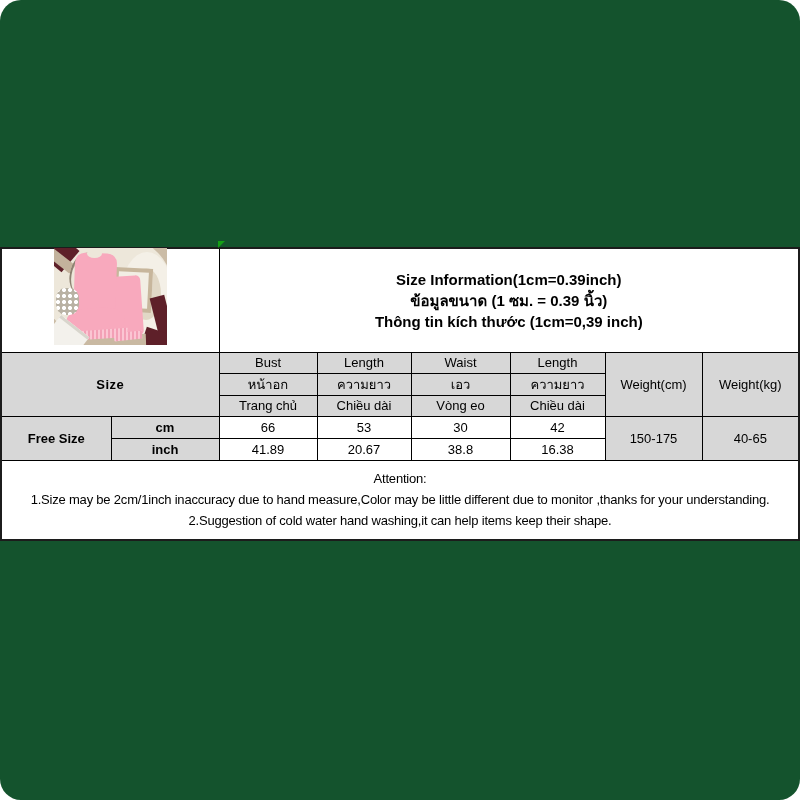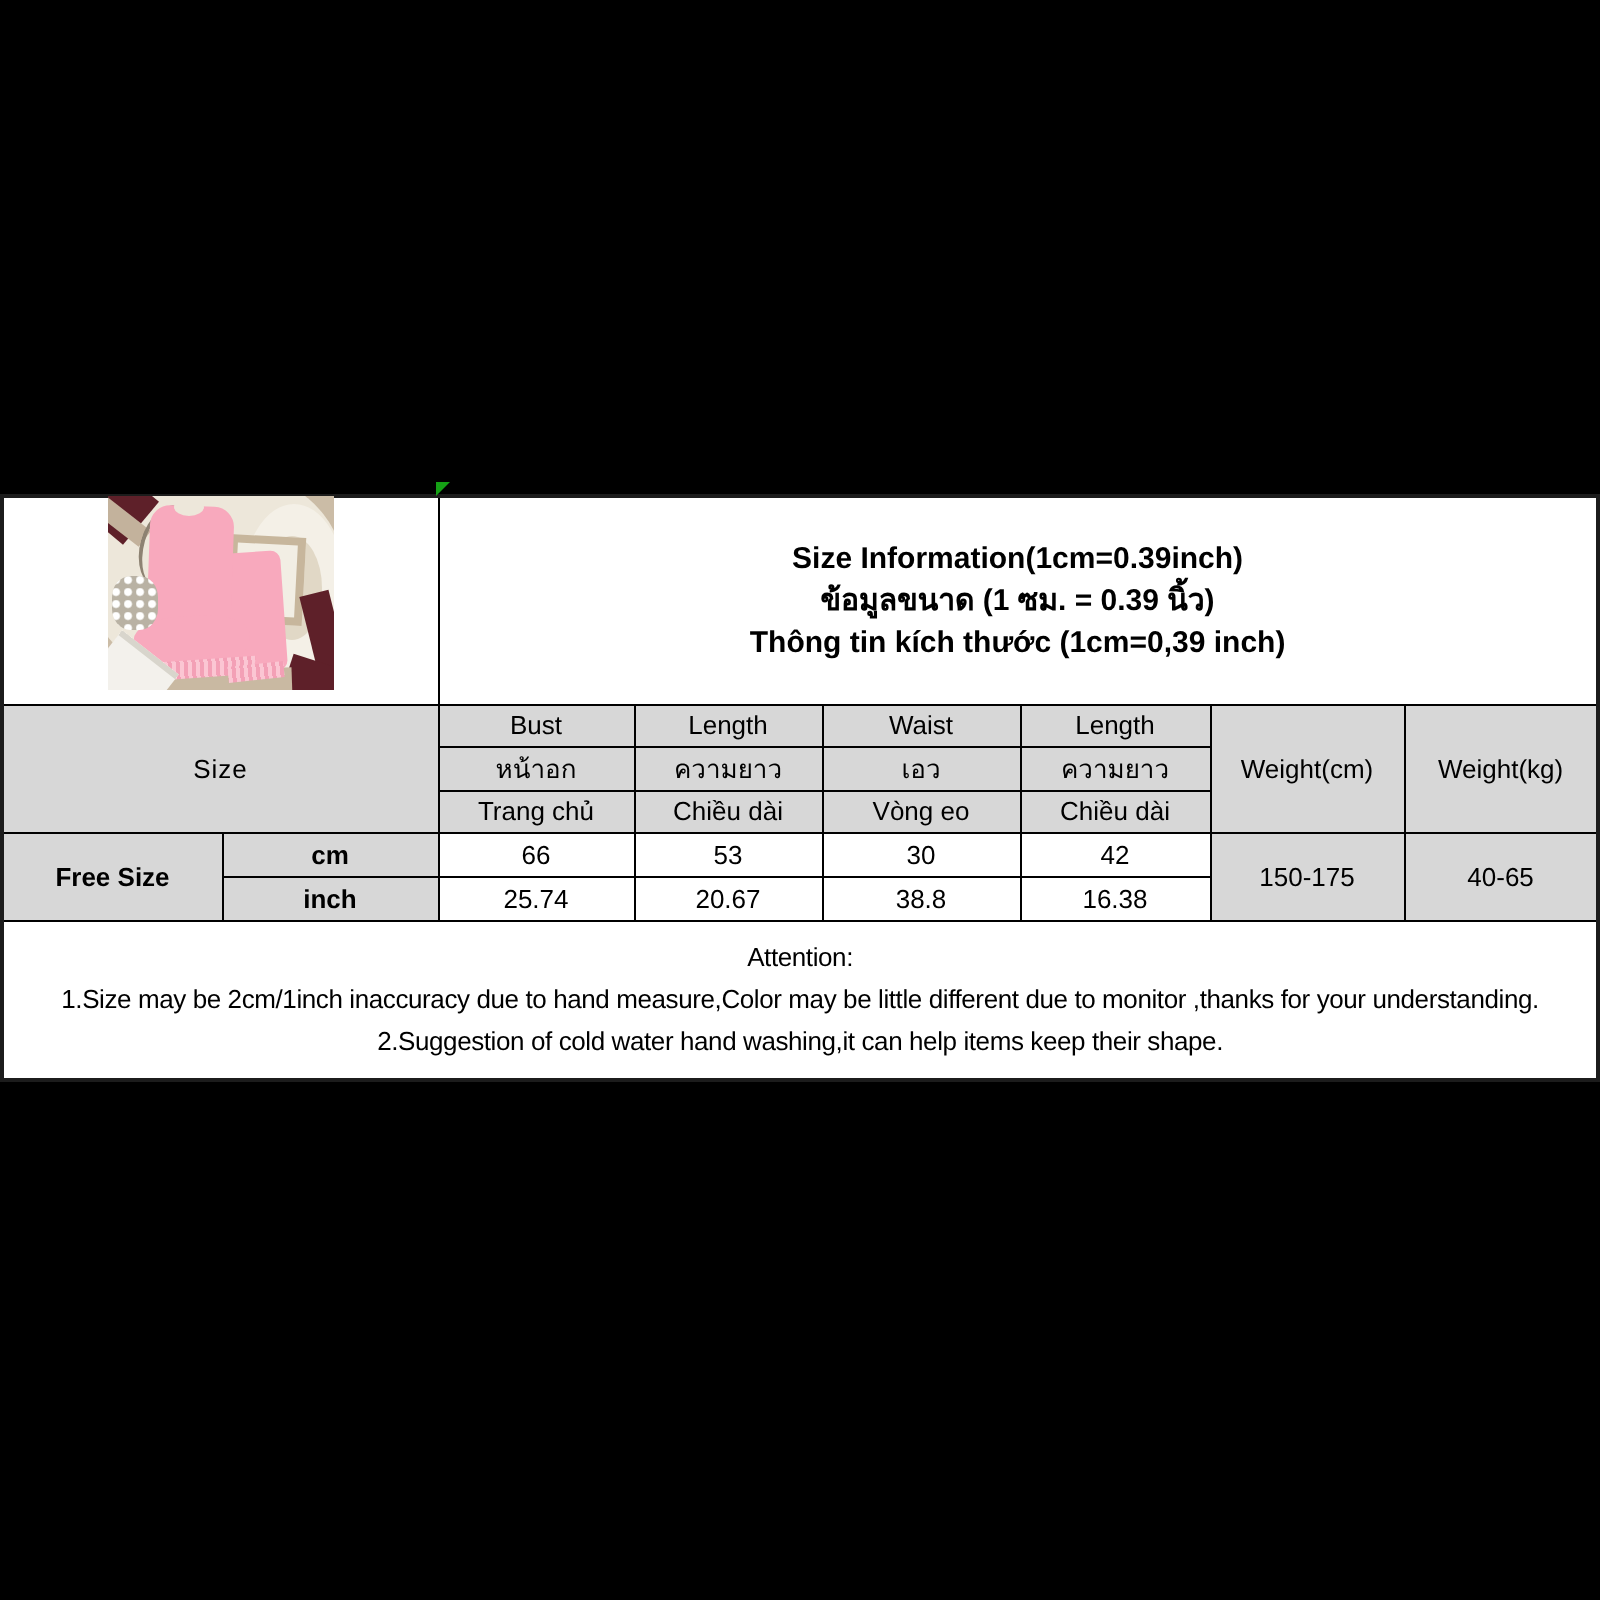--- a/index.html
+++ b/index.html
@@ -1,33 +1,33 @@
 <!DOCTYPE html>
 <html><head>
 <meta charset="utf-8">
 <style>
   html,body{margin:0;padding:0;background:#fff;}
-  #canvas{position:relative;width:800px;height:800px;background:#000000;overflow:hidden;
-          font-family:"Liberation Sans","DejaVu Sans",sans-serif;color:#000;}
+  #canvas{position:relative;width:800px;height:800px;background:#14532d;overflow:hidden;
+          font-family:"Liberation Sans","DejaVu Sans",sans-serif;color:#000;border-radius:21px;}
 
   
   table.size-table{position:absolute;top:247px;left:0;width:798px;border-collapse:collapse;
                    table-layout:fixed;border:2px solid #1c1c1c;}
   table.size-table td{border:1px solid #000;text-align:center;vertical-align:middle;
                       padding:0;overflow:hidden;font-size:13px;}
   tr.h-photo{height:104px;}
   tr.h-hdr{height:21px;}
   tr.h-data{height:22px;}
   tr.h-att{height:80px;}
   .gray{background:#d7d7d7;}
   .white{background:#ffffff;}
   .bold{font-weight:bold;}
   .title-cell{background:#ffffff;}
   .title-cell div{font-weight:bold;font-size:15px;line-height:21px;}
-  .size-cell{font-weight:normal;font-size:26px;letter-spacing:.5px;}
+  .size-cell{font-weight:bold;font-size:26px;letter-spacing:.5px;}
   .hdr-cell{font-weight:normal;font-size:13px;}
   .val-cell{font-weight:normal;font-size:13px;background:#fff;}
   .range-cell{font-size:13px;}
   .attention-cell{text-align:left;vertical-align:top;background:#fff;
                   padding:2px 4px;font-size:12.5px;line-height:21px;letter-spacing:-0.2px;}
 
   
   .green-marker{position:absolute;left:218px;top:241px;width:0;height:0;
                 border-top:7px solid #15a015;border-right:7px solid transparent;}
 
@@ -113,21 +113,21 @@
       <td class="gray bold">cm</td>
       <td class="val-cell">66</td>
       <td class="val-cell">53</td>
       <td class="val-cell">30</td>
       <td class="val-cell">42</td>
       <td class="gray range-cell" rowspan="2">150-175</td>
       <td class="gray range-cell" rowspan="2">40-65</td>
     </tr>
     <tr class="h-data">
       <td class="gray bold">inch</td>
-      <td class="val-cell">25.74</td>
+      <td class="val-cell">41.89</td>
       <td class="val-cell">20.67</td>
       <td class="val-cell">38.8</td>
       <td class="val-cell">16.38</td>
     </tr>
 
     <tr class="h-att">
       <td class="attention-cell" colspan="8">
         <div>Attention:</div>
         <div>1.Size may be 2cm/1inch inaccuracy due to hand measure,Color may be little different due to monitor ,thanks for your understanding.</div>
         <div>2.Suggestion of cold water hand washing,it can help items keep their shape.</div>

